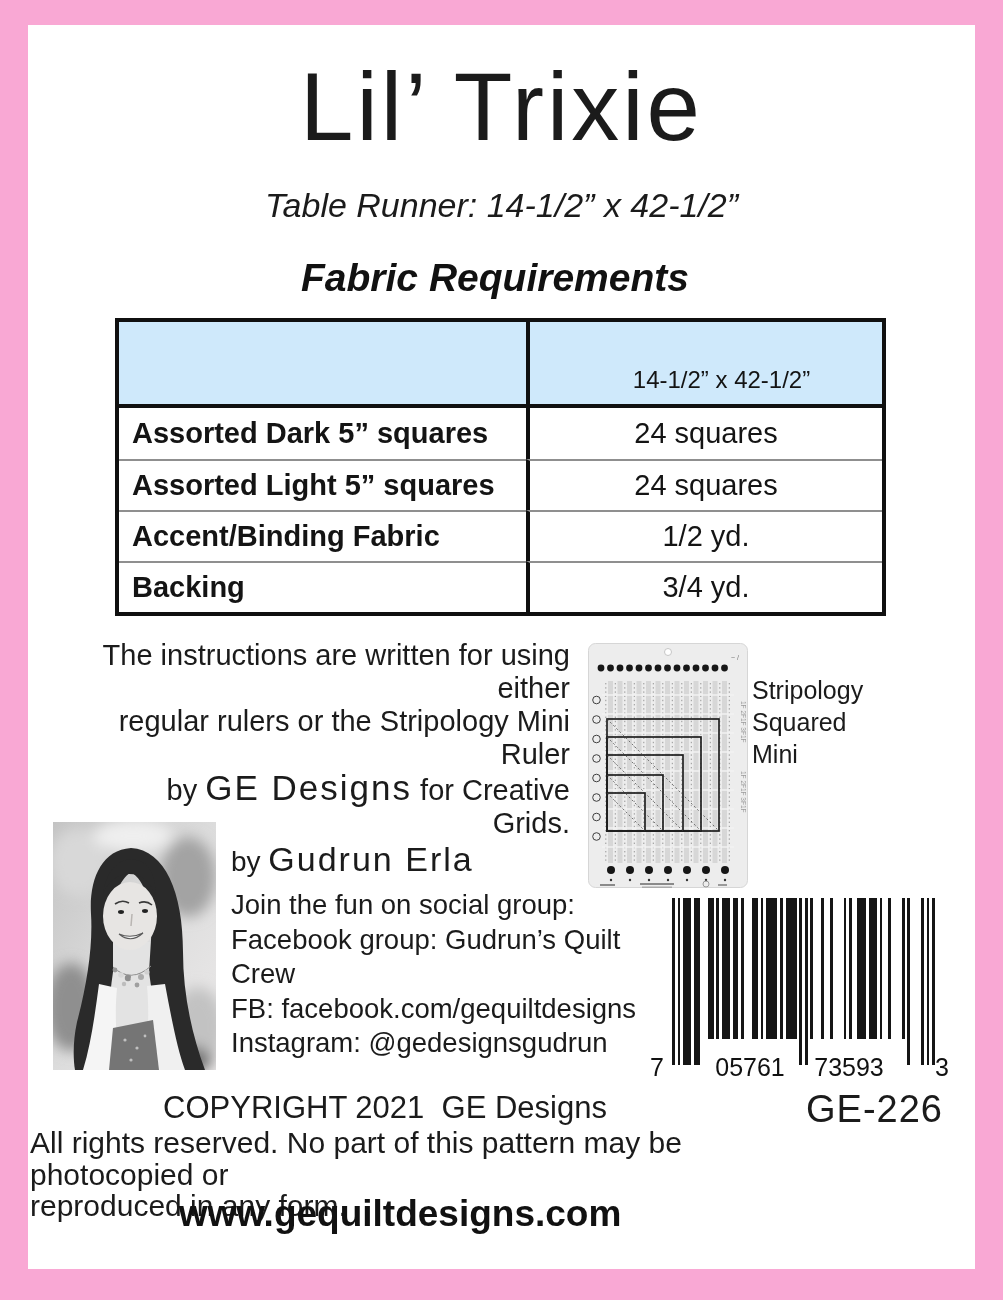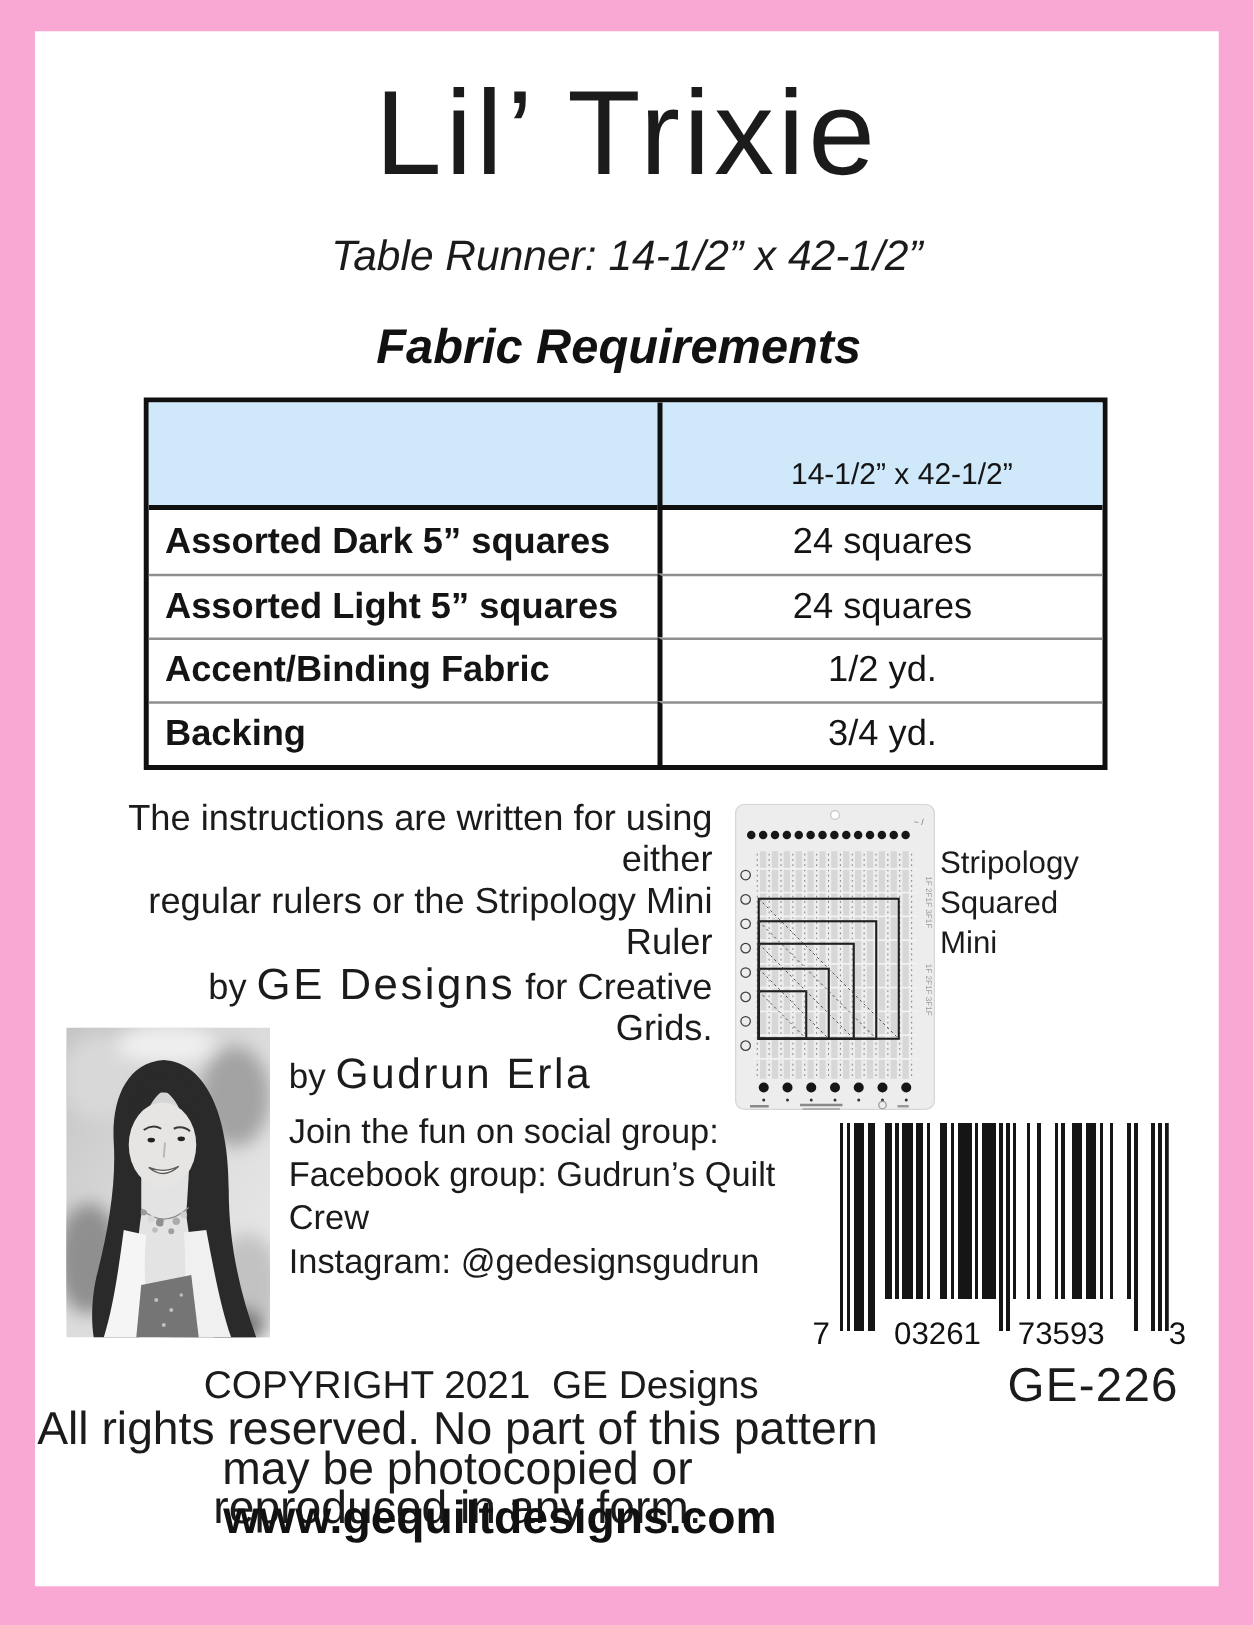--- a/index.html
+++ b/index.html
@@ -39,21 +39,21 @@
   .barcode{left:648px;top:898px;width:300px;height:186px;background:#fff;}
   .barcode svg{position:absolute;left:24px;top:0;}
   .bdigit{position:absolute;bottom:2px;font-size:25px;color:#111;}
   .d-left{left:2px;}
   .d-g1{left:52px;width:100px;text-align:center;}
   .d-g2{left:151px;width:100px;text-align:center;}
   .d-right{left:287px;}
 
   .sku{left:700px;top:1088px;width:243px;text-align:right;font-size:38px;font-weight:100;letter-spacing:1px;color:#1b1b1b;}
   .copyright{left:45px;top:1090px;width:680px;text-align:center;font-size:31px;white-space:pre-wrap;color:#1b1b1b;}
-  .rights{left:20px;top:1127px;width:692px;text-align:center;font-size:37px;line-height:31.5px;color:#1b1b1b;}
+  .rights{left:30px;top:1127px;width:692px;font-size:30px;line-height:31.5px;color:#1b1b1b;}
   .website{left:60px;top:1193px;width:680px;text-align:center;font-size:37px;font-weight:bold;color:#111;}
 </style>
 </head>
 <body>
 
 <div class="canvas">
   <div class="page"></div>
 
   <div class="abs title">Lil’ Trixie</div>
   <div class="abs subtitle">Table Runner: 14-1/2” x 42-1/2”</div>
@@ -246,26 +246,27 @@
     <circle cx="72" cy="218" r="1.6" fill="#c0c0c0"></circle>
       <circle cx="84" cy="226" r="1.6" fill="#c0c0c0"></circle>
     <circle cx="78" cy="238" r="1.6" fill="#c0c0c0"></circle>
       <circle cx="92" cy="214" r="1.4" fill="#c0c0c0"></circle>
   </svg>
 
   <div class="abs author">
     <div class="byline"><span>by </span><span class="name">Gudrun Erla</span></div>
     <div class="sline">Join the fun on social group:</div>
     <div class="sline">Facebook group: Gudrun’s Quilt Crew</div>
+    <div class="sline">FB: facebook.com/gequiltdesigns</div>
     <div class="sline">Instagram: @gedesignsgudrun</div>
   </div>
 
   <div class="abs barcode">
     <span class="bdigit d-left">7</span>
-    <span class="bdigit d-g1">03261</span>
+    <span class="bdigit d-g1">05761</span>
     <span class="bdigit d-g2">73593</span>
     <span class="bdigit d-right">3</span>
   <svg viewBox="0 0 95 100" width="263" height="172" preserveAspectRatio="none" shape-rendering="crispEdges">
         <rect x="0" y="0" width="1" height="97" fill="#151515"></rect>
         <rect x="2" y="0" width="1" height="97" fill="#151515"></rect>
         <rect x="4" y="0" width="1" height="97" fill="#151515"></rect>
         <rect x="5" y="0" width="1" height="97" fill="#151515"></rect>
         <rect x="6" y="0" width="1" height="97" fill="#151515"></rect>
         <rect x="8" y="0" width="1" height="97" fill="#151515"></rect>
         <rect x="9" y="0" width="1" height="97" fill="#151515"></rect>

